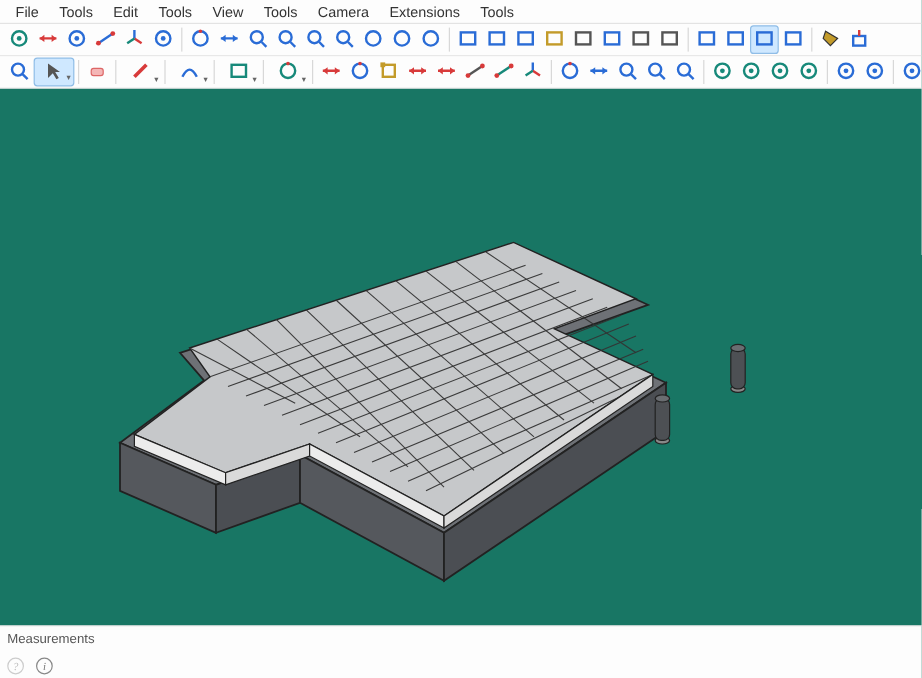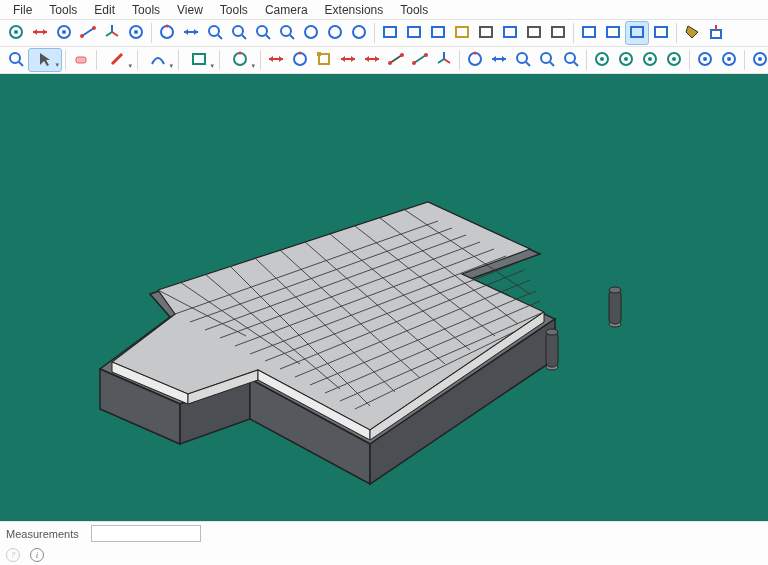--- a/index.html
+++ b/index.html
@@ -70,28 +70,29 @@
     flex: 0 0 auto;
   }
   .viewport {
     flex: 1;
     background: #187664;
     position: relative;
     overflow: hidden;
   }
   .statusbar {
     display: flex;
-    align-items: center;
+    align-items: flex-start;
     padding: 5px 6px;
     background: #fdfdfd;
     border-top: 1px solid #e3e3e3;
     height: 24px;
     font-size: 11px;
     color: #555;
     gap: 12px;
+    flex-direction: column;
   }
   .measure-input {
     width: 110px;
     height: 17px;
     border: 1px solid #bbb;
     background: #fff;
     font-size: 11px;
     padding: 0 4px;
   }
   .hintbar {

